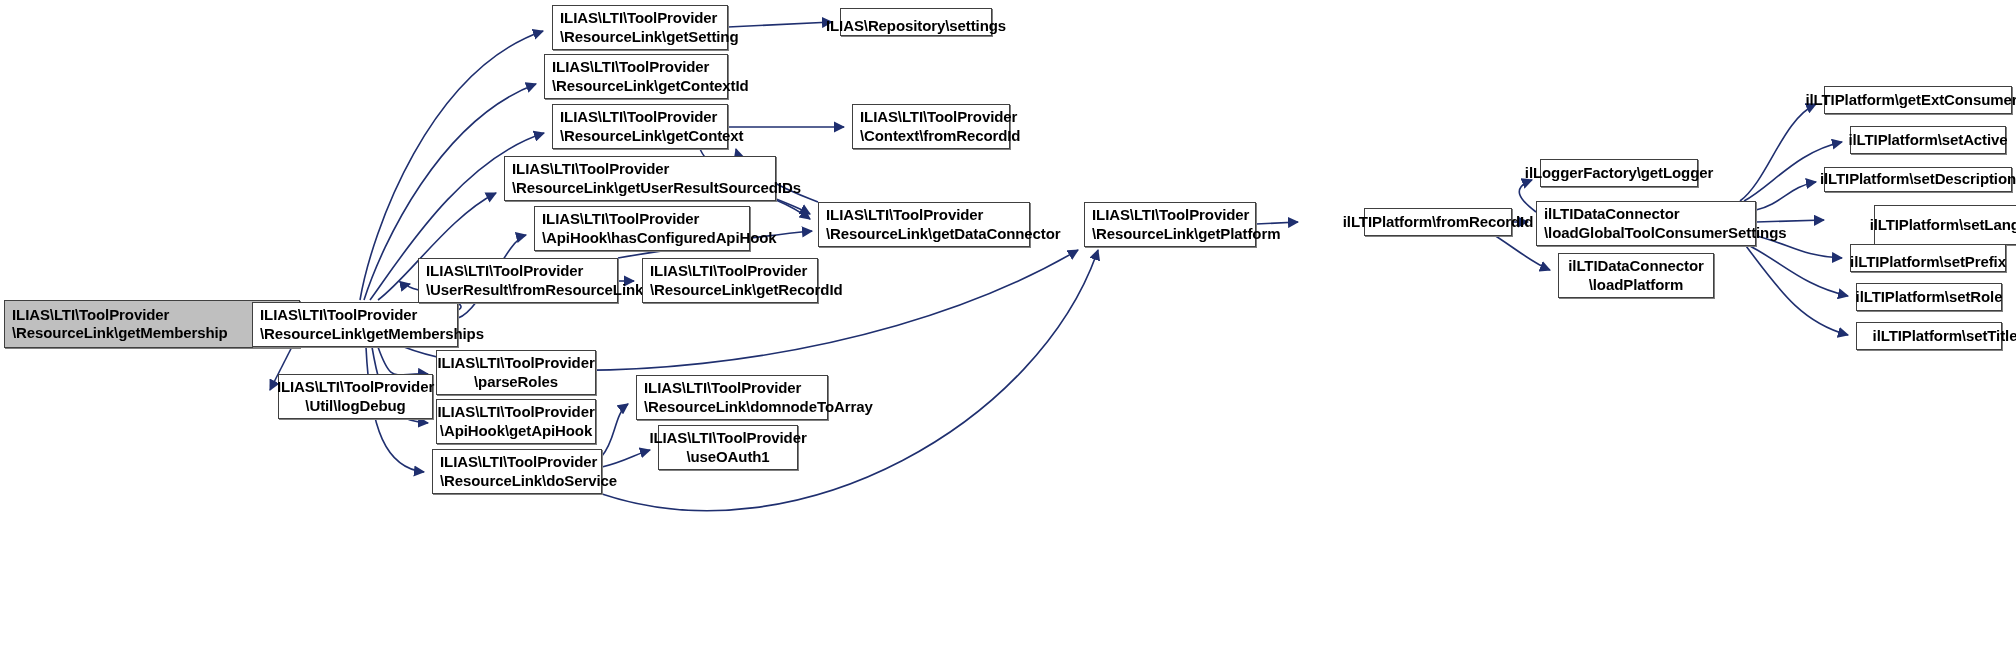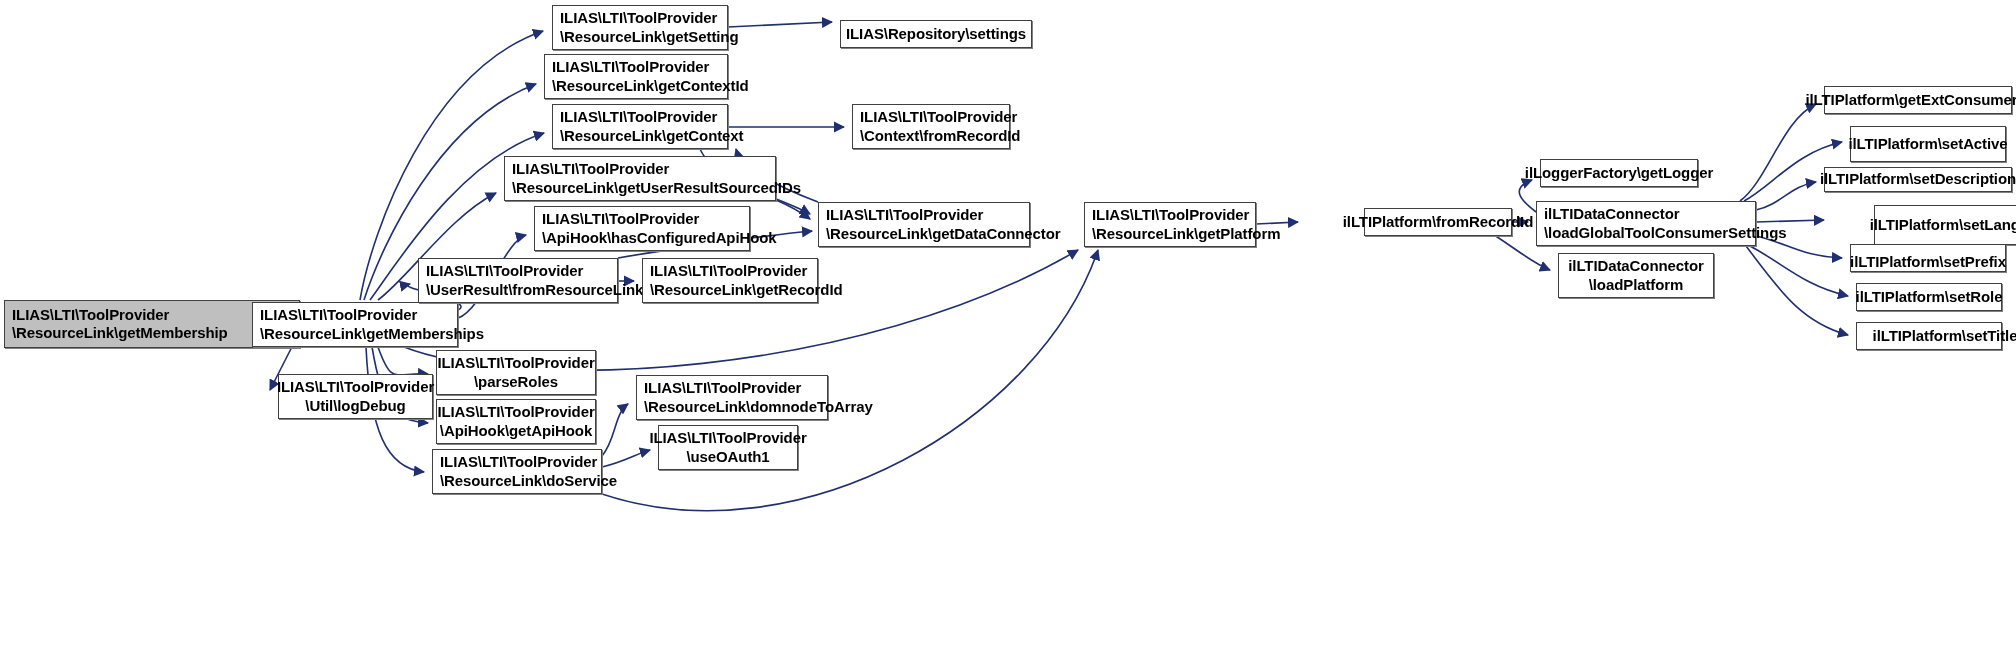--- a/index.html
+++ b/index.html
@@ -87,21 +87,21 @@
         <span class="ln">\ResourceLink\getMemberships</span>
       </div>
       <div class="node" style="left: 278px; top: 374px; width: 155px; height: 45px;">
         <span class="ln">ILIAS\LTI\ToolProvider</span>
         <span class="ln">\Util\logDebug</span>
       </div>
       <div class="node lleft" style="left: 552px; top: 5px; width: 176px; height: 45px;">
         <span class="ln">ILIAS\LTI\ToolProvider</span>
         <span class="ln">\ResourceLink\getSetting</span>
       </div>
-      <div class="node" style="left: 840px; top: 20px; width: 192px; height: 28px;">
+      <div class="node" style="left: 840px; top: 8px; width: 152px; height: 28px; justify-content: flex-end;">
         <span class="ln">ILIAS\Repository\settings</span>
       </div>
       <div class="node lleft" style="left: 544px; top: 54px; width: 184px; height: 45px;">
         <span class="ln">ILIAS\LTI\ToolProvider</span>
         <span class="ln">\ResourceLink\getContextId</span>
       </div>
       <div class="node lleft" style="left: 552px; top: 104px; width: 176px; height: 45px;">
         <span class="ln">ILIAS\LTI\ToolProvider</span>
         <span class="ln">\ResourceLink\getContext</span>
       </div>
@@ -163,21 +163,21 @@
       <div class="node" style="left: 1540px; top: 159px; width: 158px; height: 28px;">
         <span class="ln">ilLoggerFactory\getLogger</span>
       </div>
       <div class="node" style="left: 1558px; top: 253px; width: 156px; height: 45px;">
         <span class="ln">ilLTIDataConnector</span>
         <span class="ln">\loadPlatform</span>
       </div>
       <div class="node" style="left: 1824px; top: 86px; width: 188px; height: 28px;">
         <span class="ln">ilLTIPlatform\getExtConsumerId</span>
       </div>
-      <div class="node" style="left: 1850px; top: 126px; width: 156px; height: 36px;">
+      <div class="node" style="left: 1850px; top: 126px; width: 156px; height: 28px;">
         <span class="ln">ilLTIPlatform\setActive</span>
       </div>
       <div class="node" style="left: 1824px; top: 167px; width: 188px; height: 25px;">
         <span class="ln">ilLTIPlatform\setDescription</span>
       </div>
       <div class="node" style="left: 1832px; top: 205px; width: 176px; height: 40px; margin-left: 42px;">
         <span class="ln">ilLTIPlatform\setLanguage</span>
       </div>
       <div class="node" style="left: 1850px; top: 244px; width: 156px; height: 28px; justify-content: flex-end;">
         <span class="ln">ilLTIPlatform\setPrefix</span>

